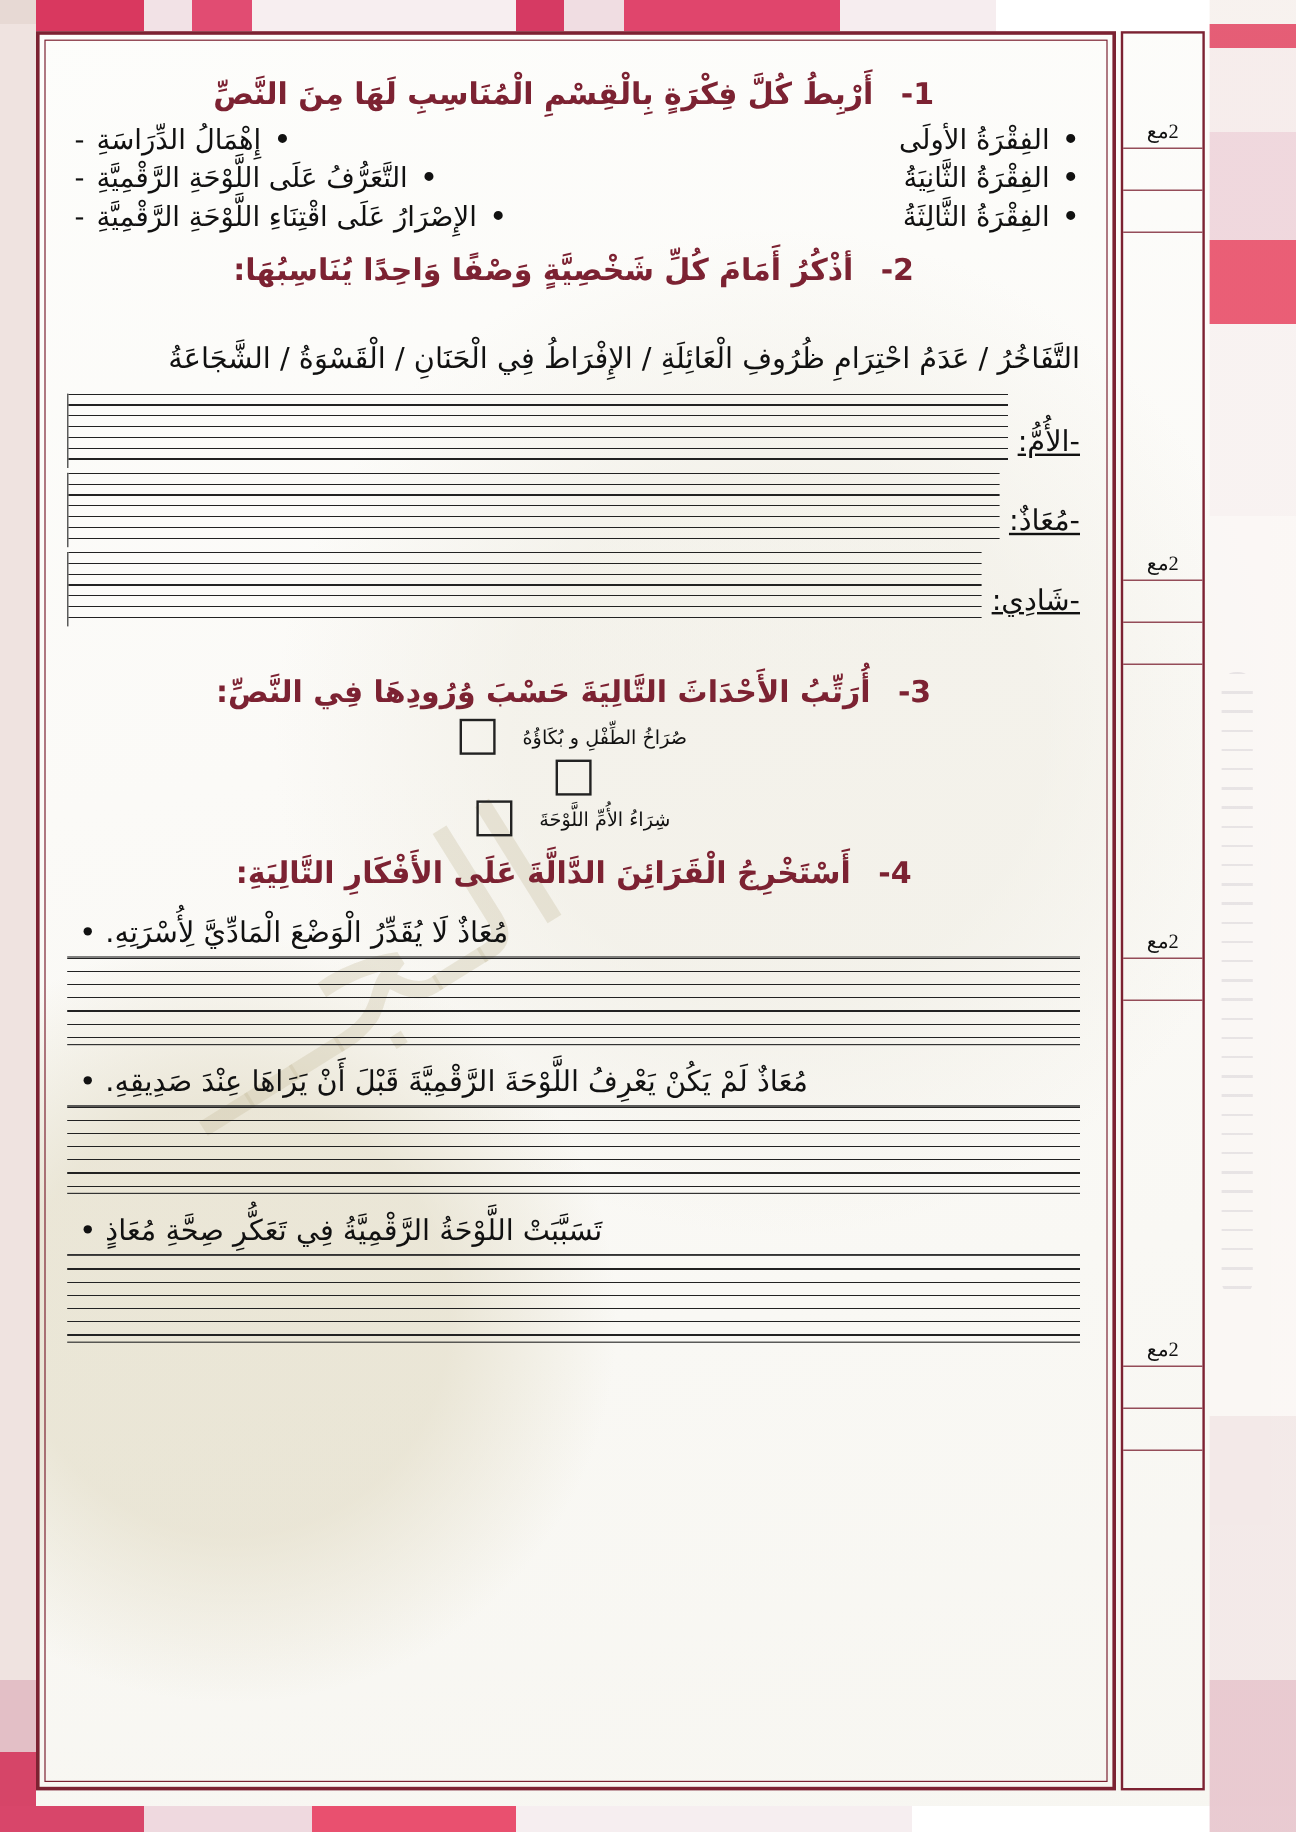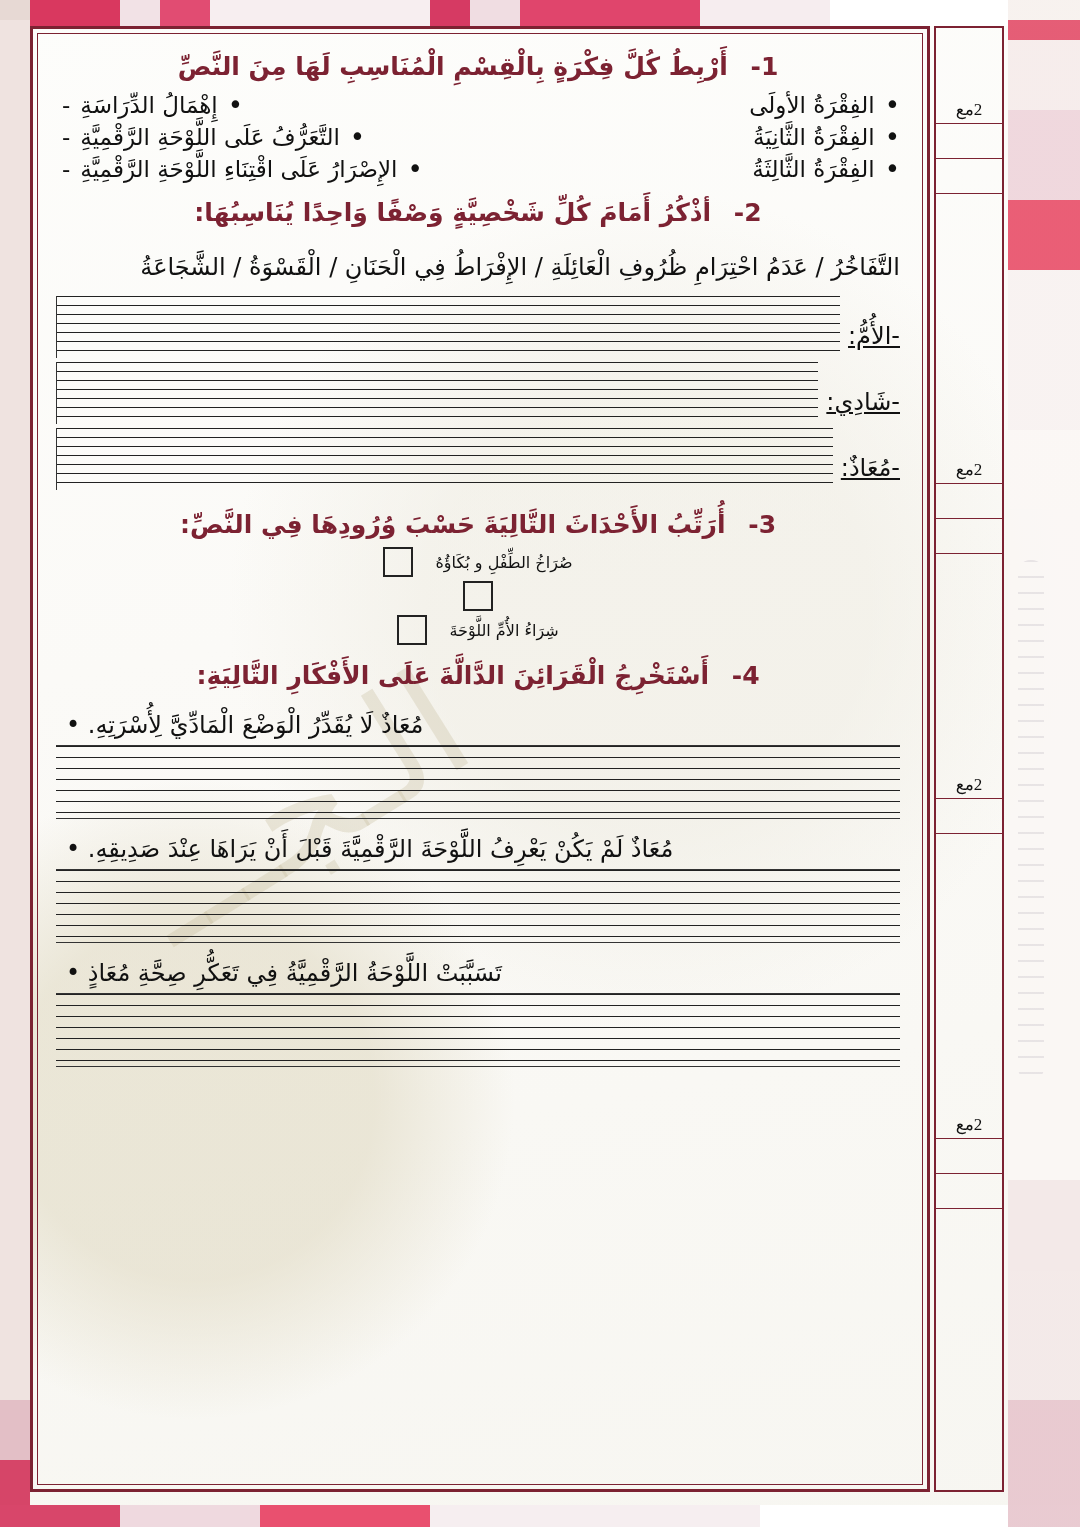--- a/index.html
+++ b/index.html
@@ -129,21 +129,21 @@
   .q {
     color: #7c2232;
     font-weight: bold;
     font-size: 25px;
     line-height: 1.5;
     direction: rtl;
     text-align: right;
     margin: 0;
   }
   .q .num { margin-left: 14px; }
-  .q-center { text-align: center; }
+  .q-center { text-align: center; margin-top: 12px; }
 
   .row-match {
     display: flex;
     direction: rtl;
     align-items: center;
     justify-content: space-between;
     margin: 6px 0;
     font-size: 23px;
     color: #111;
   }
@@ -221,21 +221,21 @@
 
   .bullet-item {
     direction: rtl;
     text-align: left;
     font-size: 24px;
     color: #111;
     margin: 16px 0 4px 0;
   }
   .bullet-item .dot { margin-left: 10px; }
   .pad-top-12 { margin-top: 12px; }
-  .pad-top-18 { margin-top: 16px; }
+  .pad-top-18 { margin-top: 36px; }
 </style>
 </head>
 <body>
 
 <div class="page-photo"></div>
 <div class="edge-top"></div>
 <div class="edge-left"></div>
 <div class="edge-bottom"></div>
 <div class="edge-right-strip"></div>
 
@@ -316,25 +316,25 @@
       <span>أذْكُرُ أَمَامَ كُلِّ شَخْصِيَّةٍ وَصْفًا وَاحِدًا يُنَاسِبُهَا:</span>
     </div>
 
     <div class="plain pad-top-18">التَّفَاخُرُ / عَدَمُ احْتِرَامِ ظُرُوفِ الْعَائِلَةِ / الإِفْرَاطُ فِي الْحَنَانِ / الْقَسْوَةُ / الشَّجَاعَةُ</div>
 
     <div class="answer-block">
       <span class="answer-label">-الأُمُّ:</span>
       <span class="ruled"></span>
     </div>
     <div class="answer-block">
+      <span class="answer-label">-مُعَاذٌ:</span>
+      <span class="ruled"></span>
+    </div>
+    <div class="answer-block">
       <span class="answer-label">-شَادِي:</span>
-      <span class="ruled"></span>
-    </div>
-    <div class="answer-block">
-      <span class="answer-label">-مُعَاذٌ:</span>
       <span class="ruled"></span>
     </div>
 
     <div class="q q-center pad-top-18">
       <span class="num">3-</span>
       <span>أُرَتِّبُ الأَحْدَاثَ التَّالِيَةَ حَسْبَ وُرُودِهَا فِي النَّصِّ:</span>
     </div>
 
     <div class="checkline">
       <span>صُرَاخُ الطِّفْلِ و بُكَاؤُهُ</span>

